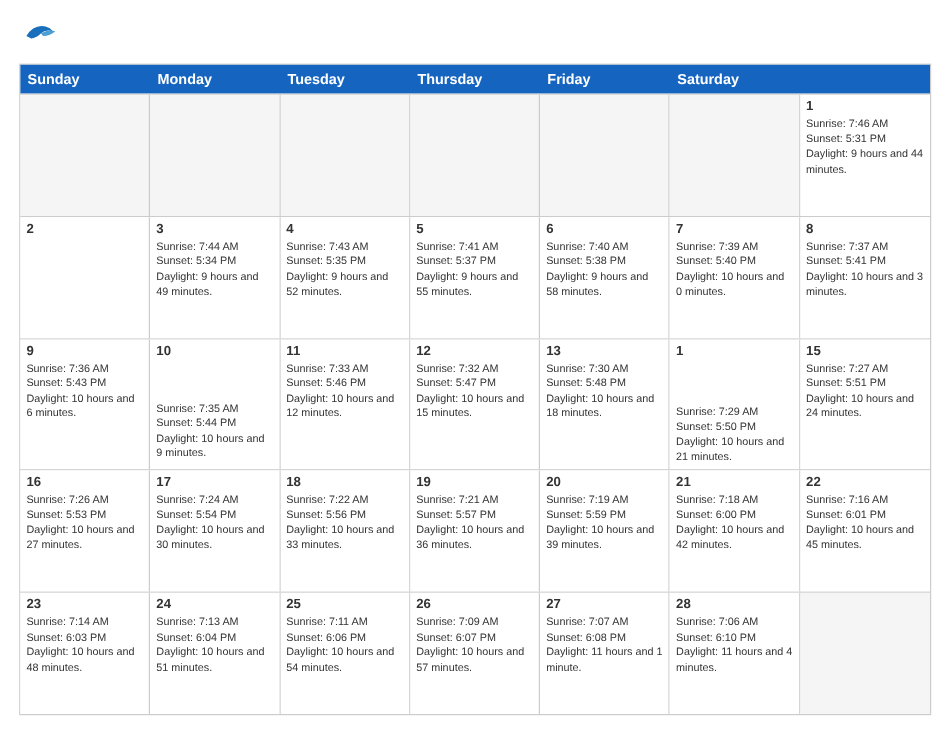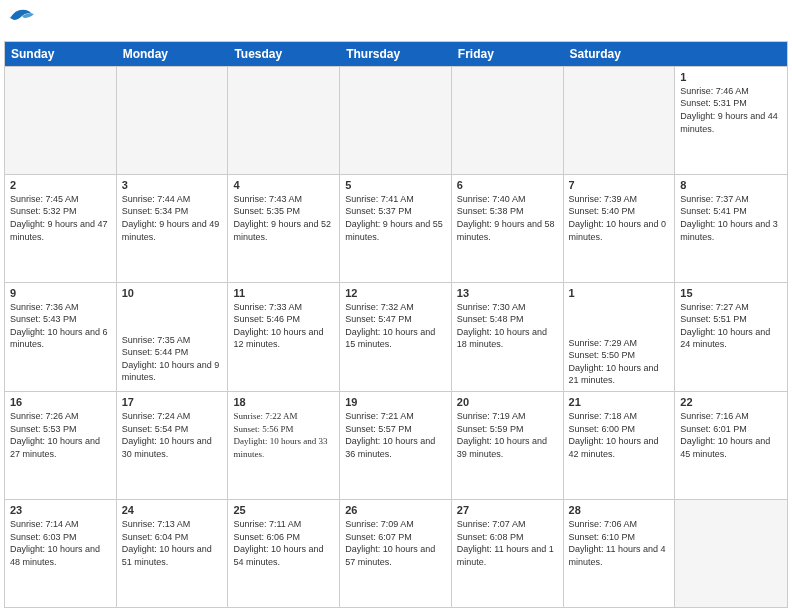--- a/index.html
+++ b/index.html
@@ -6,21 +6,21 @@
     body {
       font-family: Arial, sans-serif;
       background: #fff;
       width: 792px;
       height: 612px;
       overflow: hidden;
     }
     .page {
       width: 792px;
       height: 612px;
-      padding: 4px;
+      padding: 16px;
       display: flex;
       flex-direction: column;
     }
     .header {
       display: flex;
       justify-content: space-between;
       align-items: flex-start;
       margin-bottom: 10px;
     }
     .logo {
@@ -152,23 +152,20 @@
           <div class="cal-cell">
             <div class="day-num">1</div>
             <div class="day-info" style="white-space: pre-line;">Sunrise: 7:46 AM
 Sunset: 5:31 PM
 Daylight: 9 hours and 44 minutes.</div>
           </div>
         </div>
         <div class="cal-row">
           <div class="cal-cell">
             <div class="day-num">2</div>
-            <div class="day-info" style="white-space: pre-line;">Sunrise: 7:45 AM
-Sunset: 5:32 PM
-Daylight: 9 hours and 47 minutes.</div>
           </div>
           <div class="cal-cell">
             <div class="day-num">3</div>
             <div class="day-info" style="white-space: pre-line;">Sunrise: 7:44 AM
 Sunset: 5:34 PM
 Daylight: 9 hours and 49 minutes.</div>
           </div>
           <div class="cal-cell">
             <div class="day-num">4</div>
             <div class="day-info" style="white-space: pre-line;">Sunrise: 7:43 AM
@@ -252,21 +249,21 @@
 Daylight: 10 hours and 27 minutes.</div>
           </div>
           <div class="cal-cell">
             <div class="day-num">17</div>
             <div class="day-info" style="white-space: pre-line;">Sunrise: 7:24 AM
 Sunset: 5:54 PM
 Daylight: 10 hours and 30 minutes.</div>
           </div>
           <div class="cal-cell">
             <div class="day-num">18</div>
-            <div class="day-info" style="white-space: pre-line; font-family: Liberation Serif, serif;">Sunrise: 7:22 AM
+            <div class="day-info" style="white-space: pre-line;">Sunrise: 7:22 AM
 Sunset: 5:56 PM
 Daylight: 10 hours and 33 minutes.</div>
           </div>
           <div class="cal-cell">
             <div class="day-num">19</div>
             <div class="day-info" style="white-space: pre-line;">Sunrise: 7:21 AM
 Sunset: 5:57 PM
 Daylight: 10 hours and 36 minutes.</div>
           </div>
           <div class="cal-cell">

